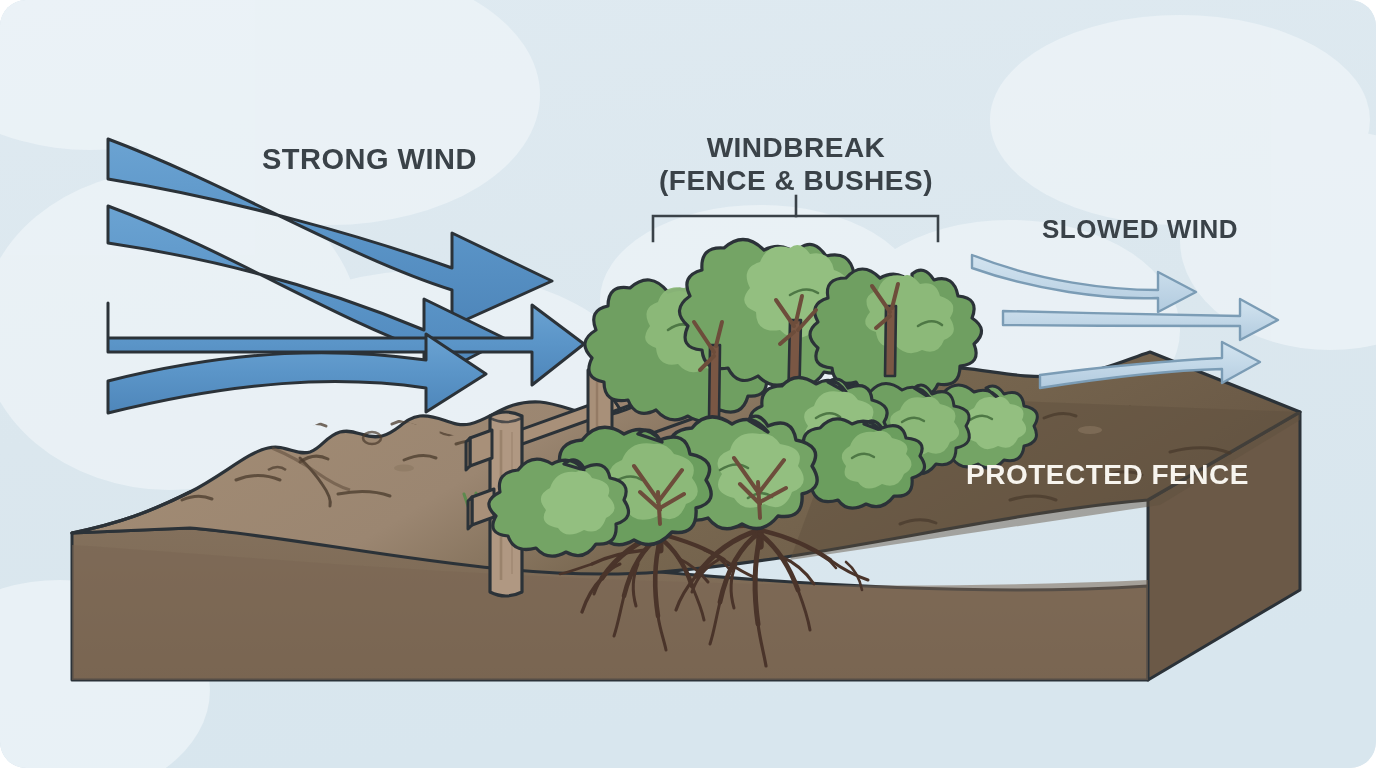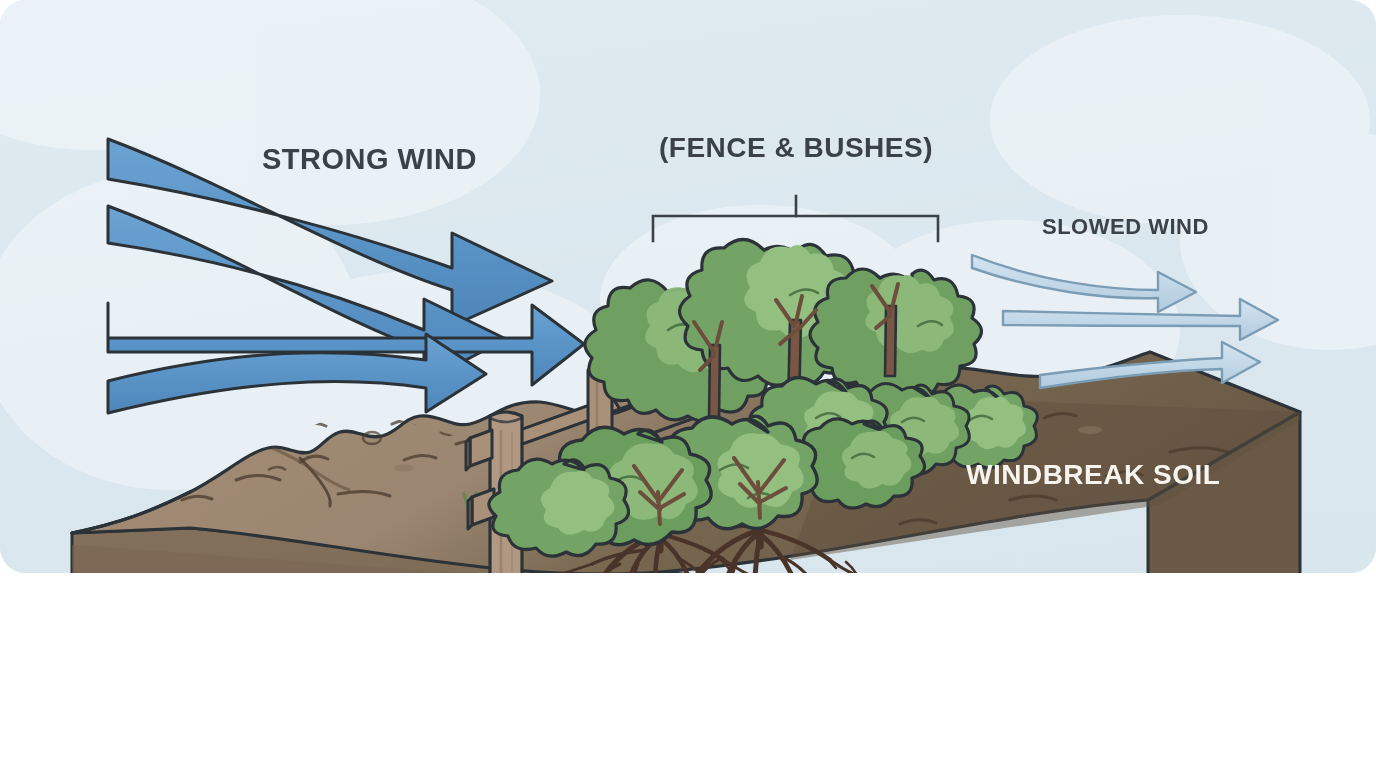--- a/index.html
+++ b/index.html
@@ -3,21 +3,21 @@
 <meta charset="utf-8">
 <style>
   html, body {
     margin: 0;
     padding: 0;
     background: #ffffff;
   }
   #stage {
     position: relative;
     width: 1376px;
-    height: 573px;
+    height: 768px;
     overflow: hidden;
     background: #ffffff;
     font-family: "Liberation Sans", sans-serif;
   }
   #scene {
     position: absolute;
     inset: 0;
     border-radius: 26px;
     overflow: hidden;
     background: #dde8ef;
@@ -44,21 +44,21 @@
   #lbl-windbreak {
     left: 796px; top: 131px;
     font-size: 28px;
     transform: translateX(-50%);
     text-align: center;
     line-height: 1.18;
   }
   #lbl-windbreak .l2 { display: block; text-align: center; }
   #lbl-slowed-wind {
     left: 1042px; top: 214px;
-    font-size: 22px;
+    font-size: 26px;
   }
   #lbl-protected-soil {
     left: 966px; top: 459px;
     font-size: 28px;
   }
 </style>
 </head>
 <body>
 
 <div id="stage">
@@ -420,18 +420,18 @@
         <g stroke="#3a4248" stroke-width="2.6" fill="none" stroke-linecap="square">
           <path d="M653,241 L653,216 L938,216 L938,241"></path>
           <path d="M796,216 L796,196"></path>
         </g>
       </g>
     </svg>
   </div>
 
   <div class="lbl lbl-dark" id="lbl-strong-wind">STRONG WIND</div>
 
-  <div class="lbl lbl-dark" id="lbl-windbreak"><span class="l2">(FENCE &amp; BUSHES)</span></div>
+  <div class="lbl lbl-dark" id="lbl-windbreak"><span class="l1">WINDBREAK</span><span class="l2">(FENCE &amp; BUSHES)</span></div>
 
   <div class="lbl lbl-dark" id="lbl-slowed-wind">SLOWED WIND</div>
 
-  <div class="lbl lbl-light" id="lbl-protected-soil">WINDBREAK SOIL</div>
+  <div class="lbl lbl-light" id="lbl-protected-soil">PROTECTED FENCE</div>
 </div>
 
 </body></html>

